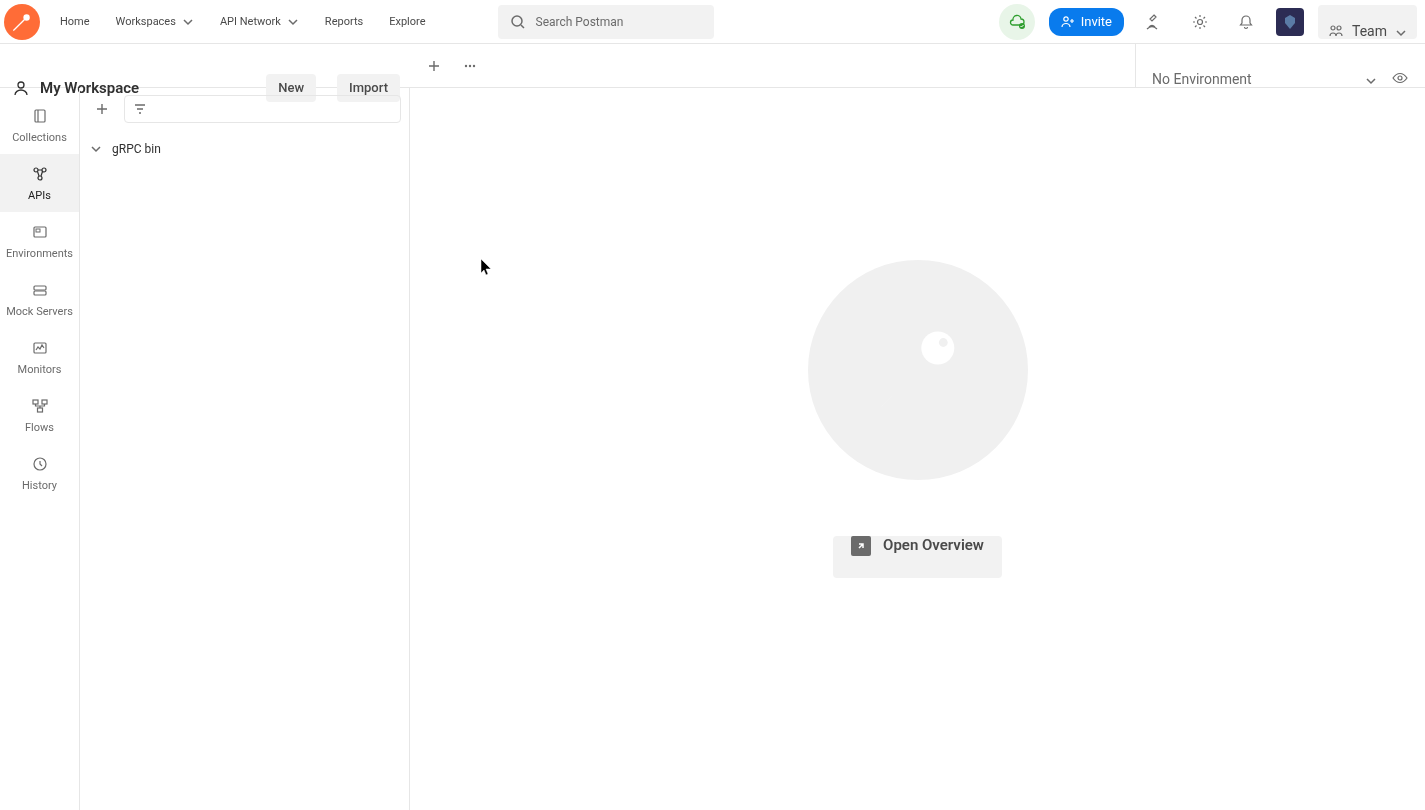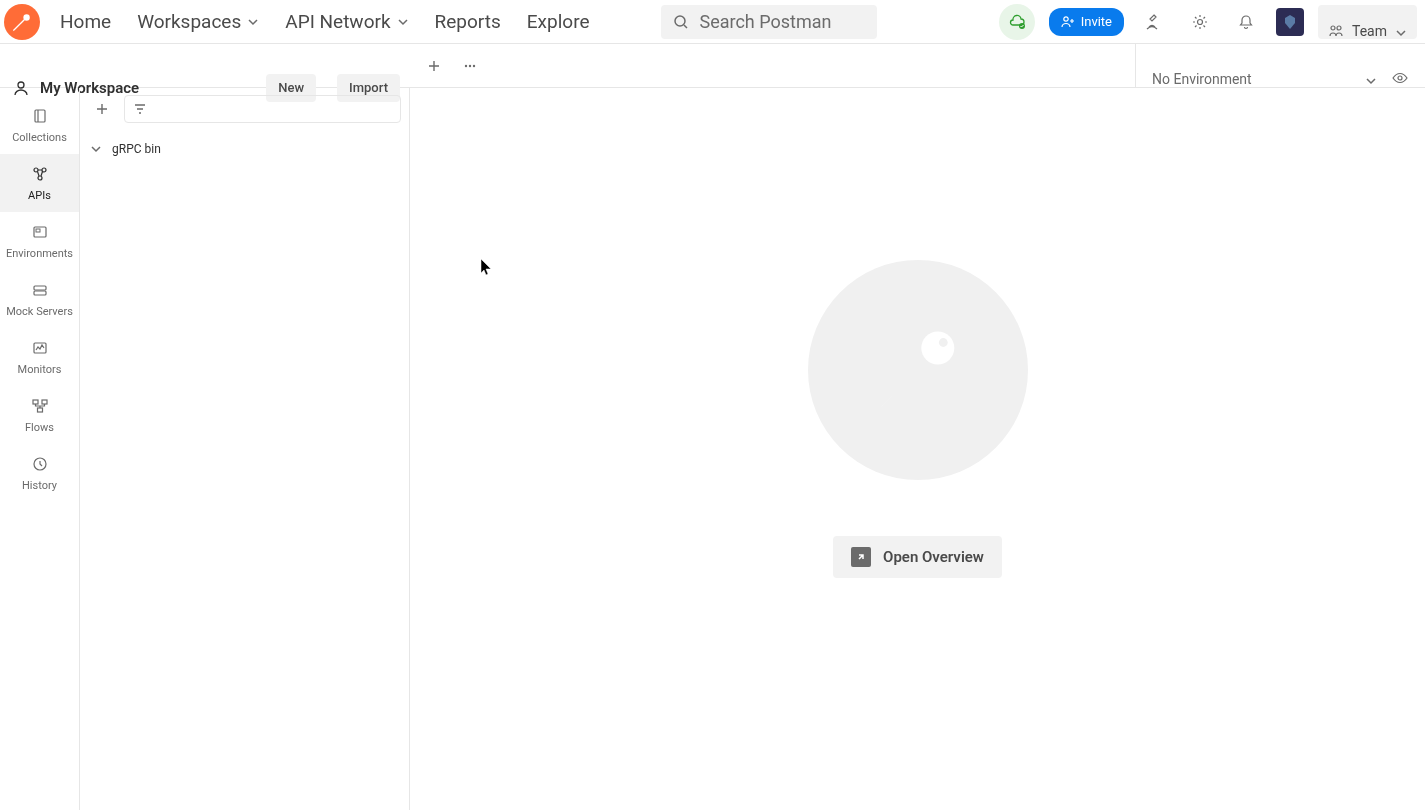--- a/index.html
+++ b/index.html
@@ -3,23 +3,23 @@
 <meta charset="utf-8">
 <style>
   * { box-sizing: border-box; margin: 0; padding: 0; font-family: -apple-system, BlinkMacSystemFont, "Segoe UI", Roboto, sans-serif; }
   body { width: 1425px; height: 810px; overflow: hidden; background: #fff; color: #212121; font-size: 13px; }
   
   
   .header { height: 44px; display: flex; align-items: center; border-bottom: 1px solid #e6e6e6; padding: 0 8px 0 0; }
   .logo { width: 36px; height: 36px; border-radius: 50%; background: #ff6c37; display: flex; align-items: center; justify-content: center; margin: 0 8px 0 4px; }
   .logo svg { width: 22px; height: 22px; }
   .nav { display: flex; align-items: center; gap: 2px; }
-  .nav-item { padding: 8px 12px; font-size: 19px; color: #4a4a4a; cursor: pointer; display:flex; align-items:center; gap:6px;}
+  .nav-item { padding: 8px 12px; font-size: 11px; color: #4a4a4a; cursor: pointer; display:flex; align-items:center; gap:6px;}
   .search-wrap { margin-left: 60px; }
-  .search { width: 216px; height: 34px; background: #f2f2f2; border-radius: 4px; display: flex; align-items: center; padding: 0 12px; gap: 10px; color: #6b6b6b; font-size:18px;}
+  .search { width: 216px; height: 34px; background: #f2f2f2; border-radius: 4px; display: flex; align-items: center; padding: 0 12px; gap: 10px; color: #6b6b6b; font-size:12px;}
   .header-spacer { flex: 1; }
   .header-right { display: flex; align-items: center; gap: 14px; }
   .icon-btn { width: 32px; height: 32px; display:flex; align-items:center; justify-content:center; cursor:pointer; color:#6b6b6b; border-radius:4px;}
   .cloud-badge { width:36px; height:36px; border-radius:50%; background:#e8f5e8; display:flex; align-items:center; justify-content:center; color:#0a0; }
   .invite-btn { background:#097bed; color:#fff; height:28px; padding:0 12px; border-radius:12px; font-size:13px; font-weight:400; display:flex; align-items:center; gap:6px; cursor:pointer;}
   .avatar { width:28px; height:28px; background:#2c2c54; border-radius:4px; display:flex; align-items:center; justify-content:center;}
   .team-btn { height:34px; background:#f2f2f2; padding:0 10px; border-radius:4px; display:flex; align-items:flex-end; gap:8px; font-size:14px; color:#4a4a4a; cursor:pointer;}
   
   
   .ws-bar { height: 44px; display:flex; align-items:center; border-bottom:1px solid #e6e6e6; }
@@ -44,21 +44,21 @@
   .side-plus { width:28px; height:28px; display:flex; align-items:center; justify-content:center; color:#6b6b6b; cursor:pointer;}
   .filter-box { flex:1; height:28px; border:1px solid #e6e6e6; border-radius:4px; display:flex; align-items:center; padding:0 8px; color:#6b6b6b;}
   .tree { padding-top:4px; }
   .tree-row { height:30px; display:flex; align-items:center; padding-left:10px; gap:10px; cursor:pointer; font-size:12px; color:#303030;}
   .tree-child { padding-left: 48px; }
   
   
   .main { flex:1; display:flex; flex-direction:column; align-items:center; justify-content:center; position:relative;}
   .placeholder { width:220px; height:220px; border-radius:50%; background:#f0f0f0; display:flex; align-items:center; justify-content:center; margin-top:-60px;}
   .placeholder svg { width:110px; height:110px; }
-  .open-overview { margin-top:56px; height:42px; padding:0 18px; background:#f2f2f2; border-radius:4px; display:flex; align-items:center; gap:12px; font-size:15px; font-weight:600; color:#4a4a4a; cursor:pointer;}
+  .open-overview { margin-top:56px; height:42px; padding:0 18px; background:#f2f2f2; border-radius:4px; display:flex; gap:12px; font-size:15px; font-weight:600; color:#4a4a4a; cursor:pointer;}
   .open-overview .sq { width:20px; height:20px; background:#6b6b6b; border-radius:2px; display:flex; align-items:center; justify-content:center;}
   
   .cursor { position:absolute; left:70px; top:170px; pointer-events:none;}
   
   svg { display:block; }
 </style>
 </head>
 <body>
 
 <div class="header">

